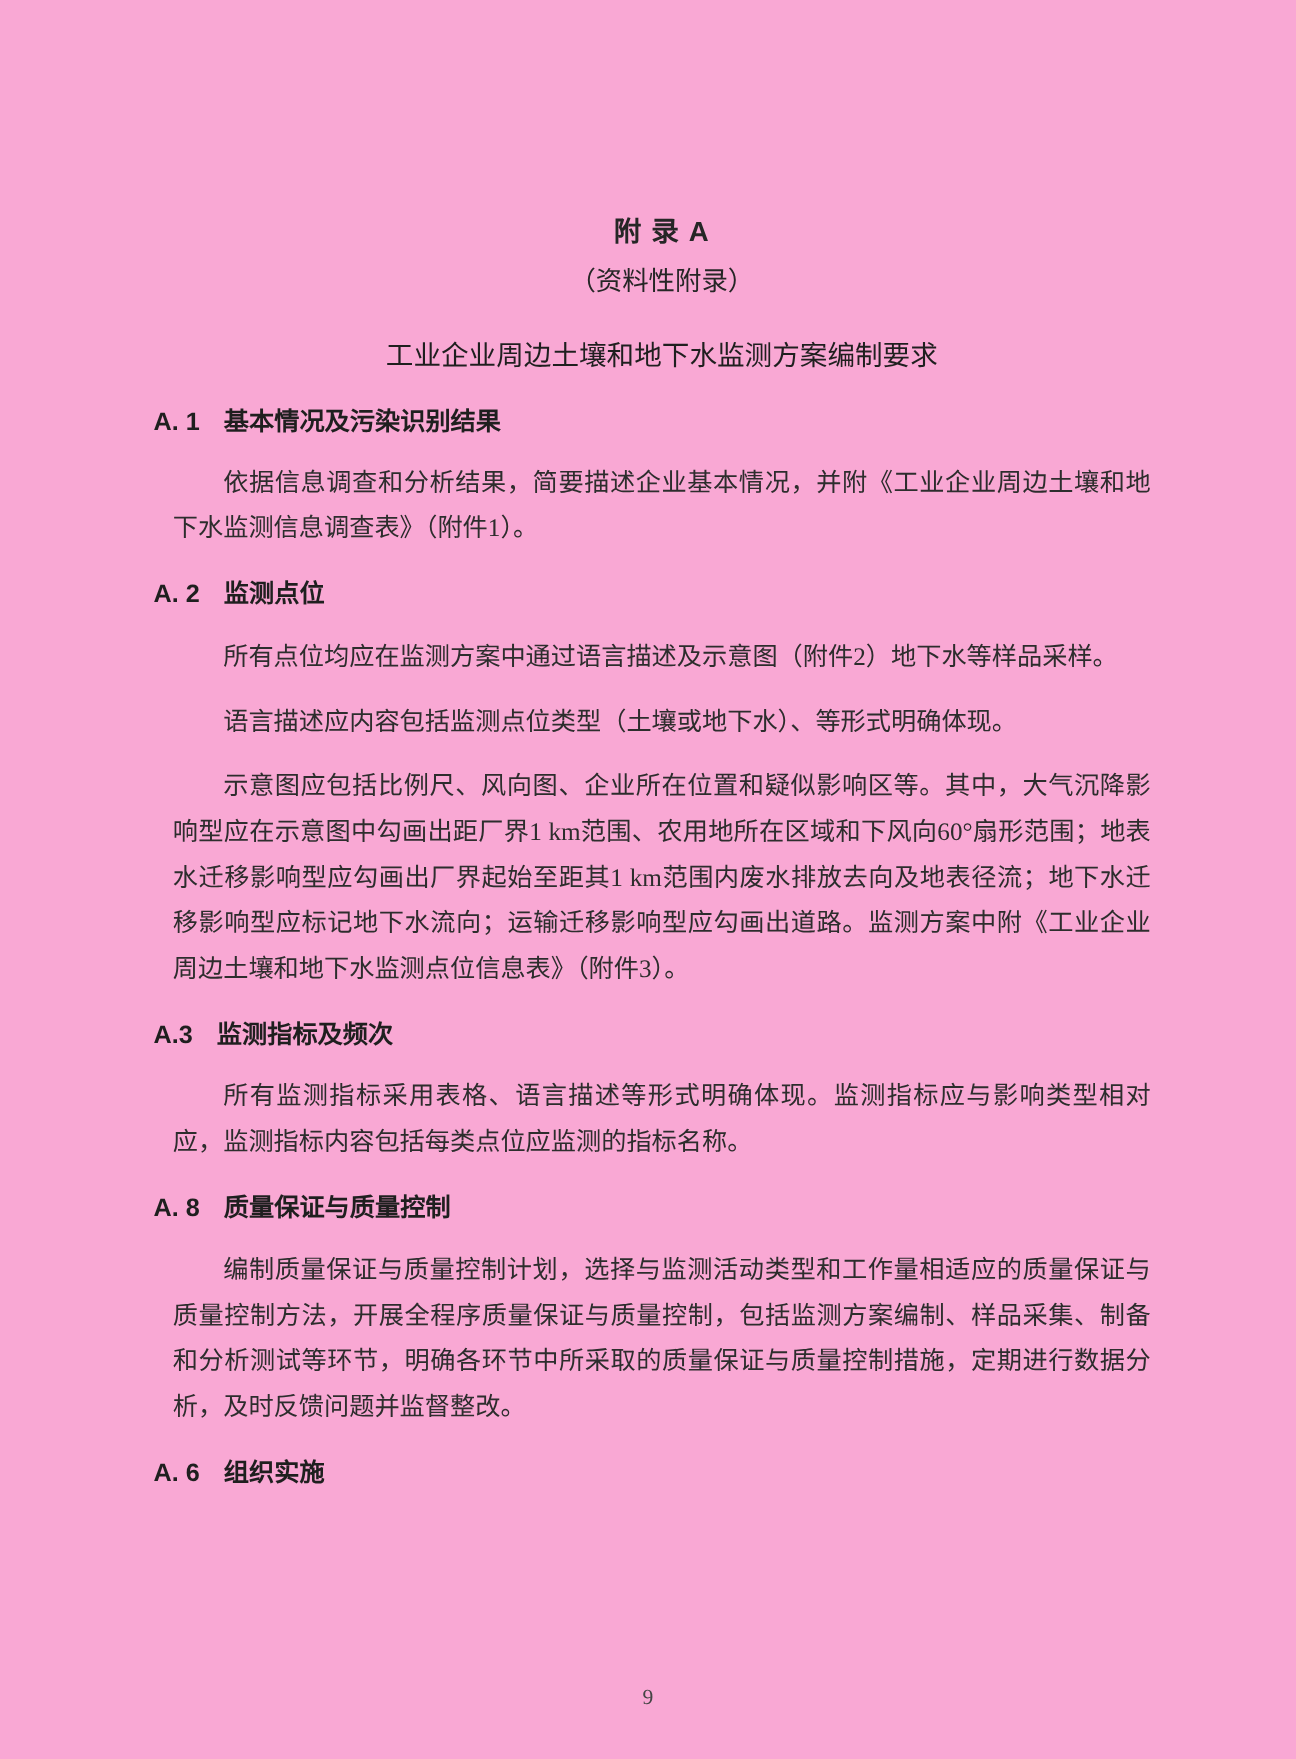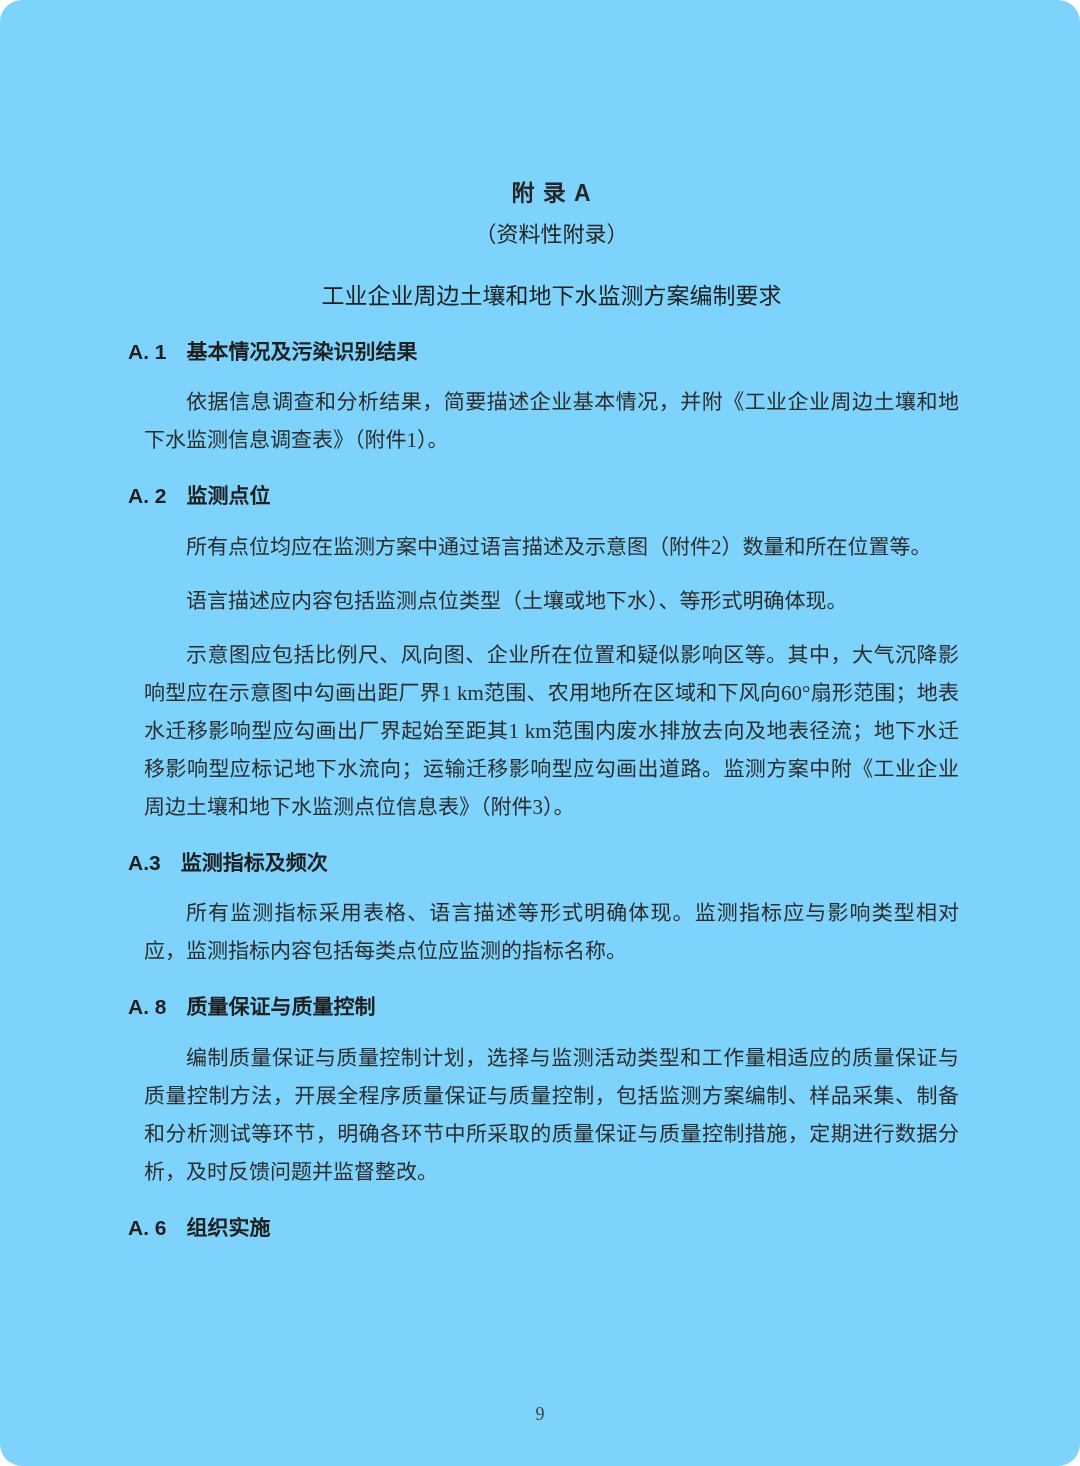--- a/index.html
+++ b/index.html
@@ -15,22 +15,21 @@
     overflow: hidden;
     font-family: "Liberation Serif", "DejaVu Serif", serif;
     color: #2b2b2b;
     -webkit-font-smoothing: antialiased;
   }
 
   
   .page {
     position: absolute;
     inset: 0;
-    background: #7dd3fc;
-    border-radius: 22px;
+    background: #f9a8d4;
   }
   .content {
     position: absolute;
     left: 128px;
     top: 0;
     width: 847px;   
   }
 
   
   .title-block {
@@ -127,21 +126,21 @@
       <div class="appendix-title">工业企业周边土壤和地下水监测方案编制要求</div>
     </div>
 
     <div id="sections-root">
         <div class="section">
           <div class="heading"><span class="num">A. 1</span><span class="sep"></span><span class="ttl">基本情况及污染识别结果</span></div>
           <p class="para first">依据信息调查和分析结果，简要描述企业基本情况，并附《工业企业周边土壤和地下水监测信息调查表》（附件1）。</p>
         </div>
         <div class="section">
           <div class="heading"><span class="num">A. 2</span><span class="sep"></span><span class="ttl">监测点位</span></div>
-          <p class="para first">所有点位均应在监测方案中通过语言描述及示意图（附件2）数量和所在位置等。</p>
+          <p class="para first">所有点位均应在监测方案中通过语言描述及示意图（附件2）地下水等样品采样。</p>
           <p class="para tight">语言描述应内容包括监测点位类型（土壤或地下水）、等形式明确体现。</p>
           <p class="para tight">示意图应包括比例尺、风向图、企业所在位置和疑似影响区等。其中，大气沉降影响型应在示意图中勾画出距厂界1 km范围、农用地所在区域和下风向60°扇形范围；地表水迁移影响型应勾画出厂界起始至距其1 km范围内废水排放去向及地表径流；地下水迁移影响型应标记地下水流向；运输迁移影响型应勾画出道路。监测方案中附《工业企业周边土壤和地下水监测点位信息表》（附件3）。</p>
         </div>
         <div class="section">
           <div class="heading"><span class="num">A.3</span><span class="sep"></span><span class="ttl">监测指标及频次</span></div>
           <p class="para first">所有监测指标采用表格、语言描述等形式明确体现。监测指标应与影响类型相对应，监测指标内容包括每类点位应监测的指标名称。</p>
         </div>
         <div class="section">
           <div class="heading"><span class="num">A. 8</span><span class="sep"></span><span class="ttl">质量保证与质量控制</span></div>
           <p class="para first">编制质量保证与质量控制计划，选择与监测活动类型和工作量相适应的质量保证与质量控制方法，开展全程序质量保证与质量控制，包括监测方案编制、样品采集、制备和分析测试等环节，明确各环节中所采取的质量保证与质量控制措施，定期进行数据分析，及时反馈问题并监督整改。</p>

